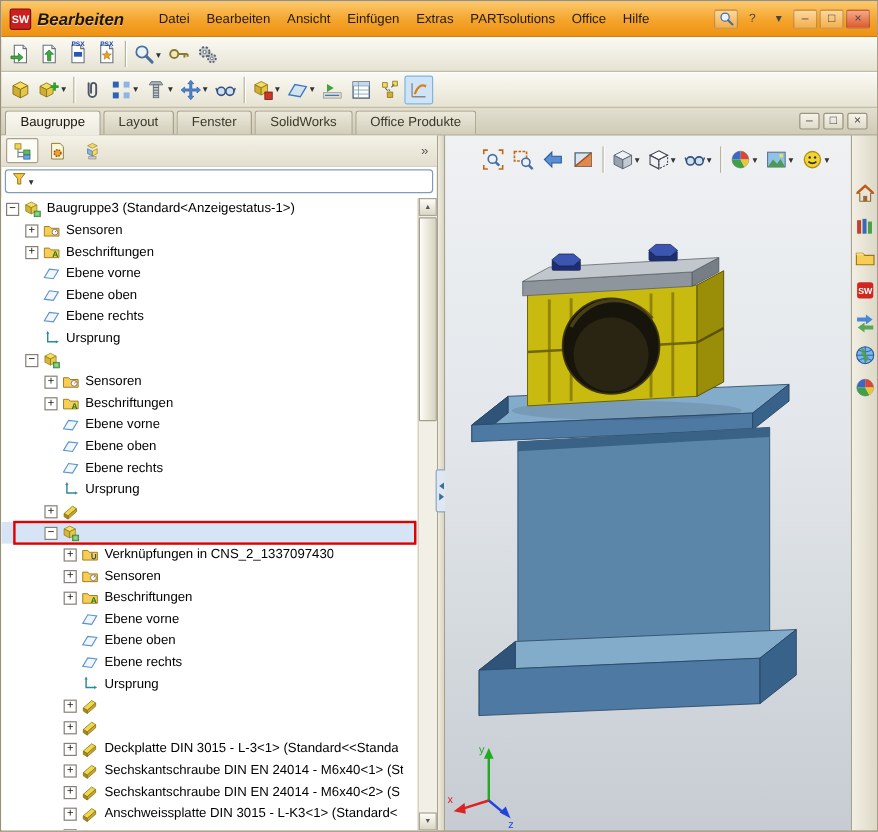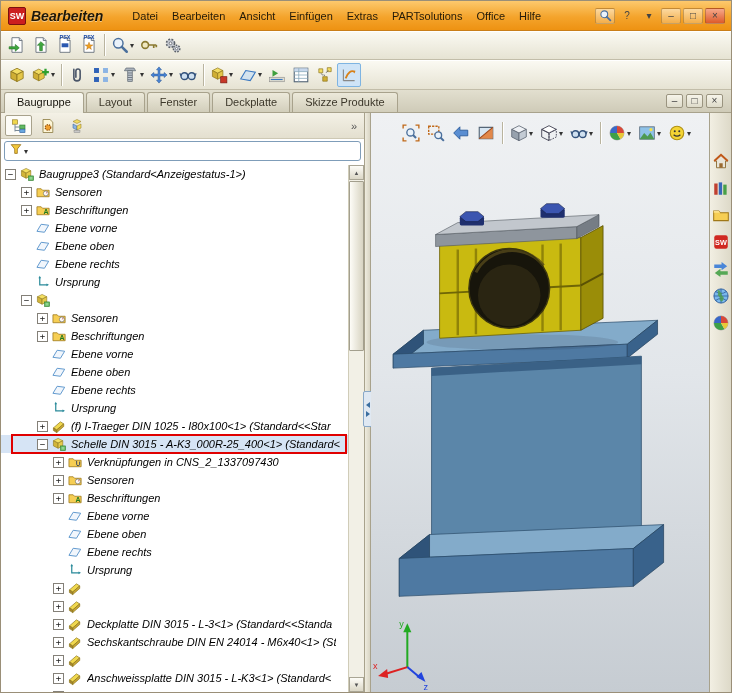--- a/index.html
+++ b/index.html
@@ -77,21 +77,21 @@
   .tree { position:absolute; top:52px; left:0; right:16px; bottom:0; overflow:hidden; background:#fff; }
   .row { display:flex; align-items:center; height:18px; white-space:nowrap; position:relative; }
   .row.sel { background:var(--tree-selected-bg); }
   .row.redbox::after { content:""; position:absolute; left:10px; right:1px; top:-1px; bottom:-1px;
     border:2px solid var(--selection-red); pointer-events:none; }
   .exp { width:11px; height:11px; border:1px solid #848078; background:#fff; font-size:9px;
     line-height:9px; text-align:center; color:#222; margin-right:4px; flex:none;
     font-family:"DejaVu Sans Mono", monospace; }
   .exp-sp { width:15px; flex:none; }
   .t-icon { width:16px; margin-right:3px; flex:none; }
-  .lbl { font-size:11px; color:#000; overflow:hidden;font-style:italic; }
+  .lbl { font-size:11px; color:#000; overflow:hidden; }
 
   .scroll { position:absolute; top:52px; right:0; width:16px; bottom:0;
     background:#f2f0e6; border-left:1px solid #d0ccb8; }
   .sbtn { position:absolute; left:0; right:0; height:15px;
     background:linear-gradient(#fdfcf7,#dbd7c6); border:1px solid #aaa695;
     display:flex; align-items:center; justify-content:center; font-size:6px; color:#555; }
   .sbtn.up { top:0; } .sbtn.down { bottom:0; }
   .sthumb { position:absolute; left:0; right:0; top:16px; height:170px;
     background:linear-gradient(90deg,#fdfcf7,#d8d4c2); border:1px solid #a39f8e; border-radius:1px; }
 
@@ -357,22 +357,22 @@
           </svg>
         </span>
       </button>
     </div>
 
   <div class="cmdtabs">
     <div class="tabrow">
         <span class="tab active">Baugruppe</span>
         <span class="tab">Layout</span>
         <span class="tab">Fenster</span>
-        <span class="tab">Deckplatte</span>
-        <span class="tab">Skizze Produkte</span>
+        <span class="tab">SolidWorks</span>
+        <span class="tab">Office Produkte</span>
       </div>
     <div class="docctrl">
         <button class="docbtn">
           <span class="glyph">–</span>
         </button>
         <button class="docbtn">
           <span class="glyph">□</span>
         </button>
         <button class="docbtn">
           <span class="glyph">×</span>
@@ -571,34 +571,32 @@
           </div>
           <div class="row" style="padding-left: 36px;">
             <span class="exp">+</span>
             <span class="icon t-icon">
               <svg viewBox="0 0 16 16" width="15" height="15">
                 <polygon points="1.5,9.5 9,3 12.5,5.2 5,11.7" fill="#f0d84e" stroke="#8a7218" stroke-width="0.7"></polygon>
                 <polygon points="5,11.7 12.5,5.2 12.5,8 5,14.5" fill="#c9a832" stroke="#8a7218" stroke-width="0.7"></polygon>
                 <polygon points="1.5,9.5 5,11.7 5,14.5 1.5,12.3" fill="#a8882a" stroke="#8a7218" stroke-width="0.7"></polygon>
               </svg>
             </span>
-            <span class="lbl">(f) I-Traeger DIN 1025 - I80x100&lt;1&gt; (Standard&lt;&lt;Star</span>
           </div>
           <div class="row sel redbox" style="padding-left: 36px;">
             <span class="exp">−</span>
             <span class="icon t-icon">
               <svg viewBox="0 0 16 16" width="15" height="15">
                 <polygon points="6.5,1.5 11.5,4 6.5,6.5 1.5,4" fill="#f4e062" stroke="#8a7218" stroke-width="0.6"></polygon>
                 <polygon points="1.5,4 6.5,6.5 6.5,12 1.5,9.5" fill="#d2b53a" stroke="#8a7218" stroke-width="0.6"></polygon>
                 <polygon points="11.5,4 6.5,6.5 6.5,12 11.5,9.5" fill="#e6ca4c" stroke="#8a7218" stroke-width="0.6"></polygon>
                 <rect x="9" y="9.5" width="5.5" height="5" fill="#63b863" stroke="#2e7a2e" stroke-width="0.6"></rect>
                 <rect x="10.2" y="10.6" width="3" height="2.8" fill="#8fd48f"></rect>
               </svg>
             </span>
-            <span class="lbl">Schelle DIN 3015 - A-K3_000R-25_400&lt;1&gt; (Standard&lt;</span>
           </div>
           <div class="row" style="padding-left: 52px;">
             <span class="exp">+</span>
             <span class="icon t-icon">
               <svg viewBox="0 0 16 16" width="15" height="15">
                 <path d="M1,4 L5.5,4 L7,5.6 L14,5.6 L14,12.5 L1,12.5 Z" fill="#f6ce54" stroke="#9a7416" stroke-width="0.8"></path>
                 <path d="M9.2,6.4 v3.4 a1.6,1.6 0 0 0 3.2,0 V7" fill="none" stroke="#3a4a60" stroke-width="1"></path>
               </svg>
             </span>
             <span class="lbl">Verknüpfungen in CNS_2_1337097430</span>
@@ -706,20 +704,21 @@
           </div>
           <div class="row" style="padding-left: 52px;">
             <span class="exp">+</span>
             <span class="icon t-icon">
               <svg viewBox="0 0 16 16" width="15" height="15">
                 <polygon points="1.5,9.5 9,3 12.5,5.2 5,11.7" fill="#f0d84e" stroke="#8a7218" stroke-width="0.7"></polygon>
                 <polygon points="5,11.7 12.5,5.2 12.5,8 5,14.5" fill="#c9a832" stroke="#8a7218" stroke-width="0.7"></polygon>
                 <polygon points="1.5,9.5 5,11.7 5,14.5 1.5,12.3" fill="#a8882a" stroke="#8a7218" stroke-width="0.7"></polygon>
               </svg>
             </span>
+            <span class="lbl">Sechskantschraube DIN EN 24014 - M6x40&lt;2&gt; (S</span>
           </div>
           <div class="row" style="padding-left: 52px;">
             <span class="exp">+</span>
             <span class="icon t-icon">
               <svg viewBox="0 0 16 16" width="15" height="15">
                 <polygon points="1.5,9.5 9,3 12.5,5.2 5,11.7" fill="#f0d84e" stroke="#8a7218" stroke-width="0.7"></polygon>
                 <polygon points="5,11.7 12.5,5.2 12.5,8 5,14.5" fill="#c9a832" stroke="#8a7218" stroke-width="0.7"></polygon>
                 <polygon points="1.5,9.5 5,11.7 5,14.5 1.5,12.3" fill="#a8882a" stroke="#8a7218" stroke-width="0.7"></polygon>
               </svg>
             </span>

